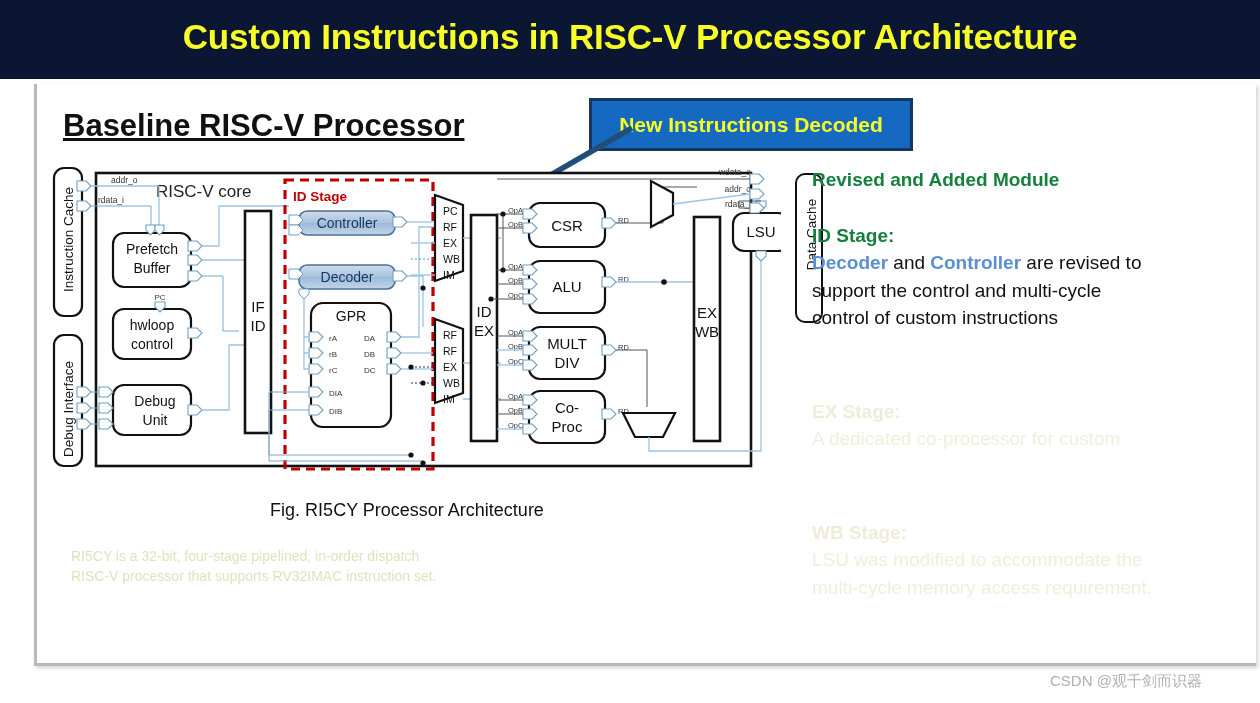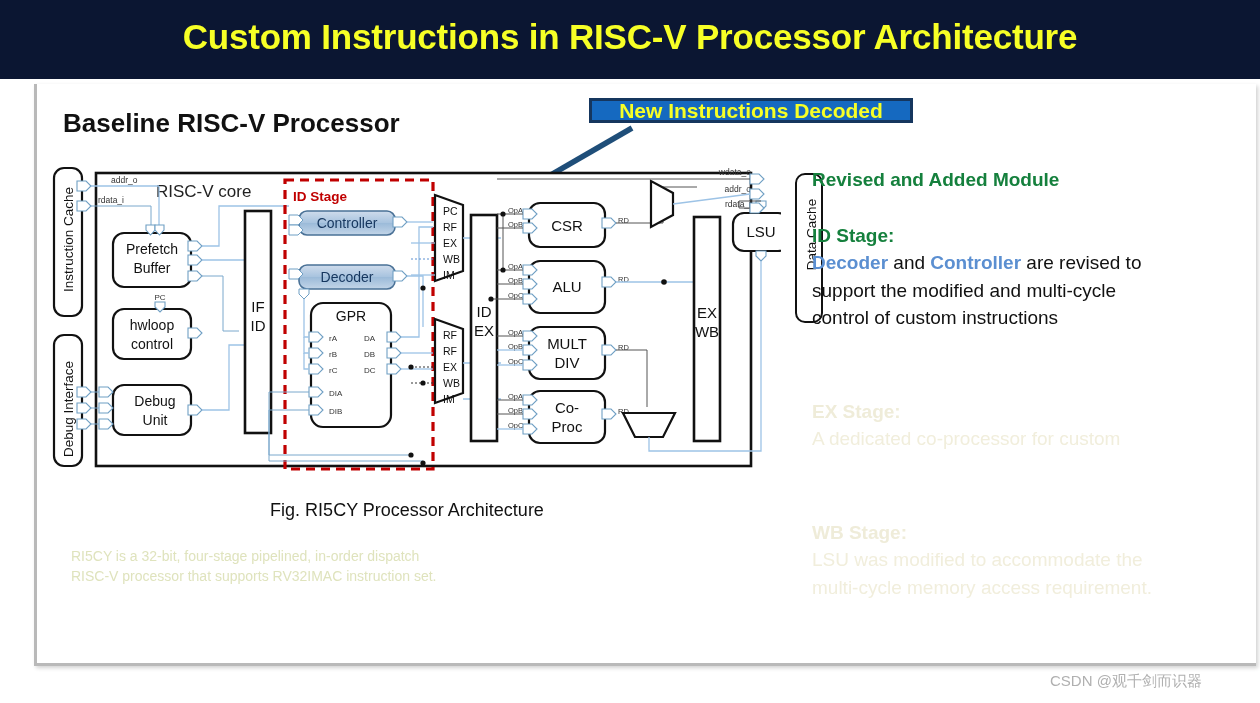--- a/index.html
+++ b/index.html
@@ -31,27 +31,28 @@
     position: absolute; left: 34px; top: 84px; width: 1222px; height: 582px;
     background: #ffffff;
     border-left: 3px solid #b9b9b9;
     border-bottom: 3px solid #b9b9b9;
     box-shadow: 2px 2px 4px rgba(0,0,0,0.18);
   }
 
   
   #section-heading {
     position: absolute; left: 26px; top: 24px;
-    font-size: 26px; font-weight: bold; color: #111111;
+    font-size: 31px; font-weight: bold; color: #111111;
     white-space: nowrap;
+    text-decoration: underline;
   }
 
   
   #callout {
-    position: absolute; left: 552px; top: 14px; width: 324px; height: 25px;
+    position: absolute; left: 552px; top: 14px; width: 324px; height: 53px;
     background: #1569c0;
     border: 3px solid #15365e;
     display: flex; align-items: center; justify-content: center;
   }
   #callout-label {
     font-size: 21px; font-weight: bold; color: #f7ff26;
     white-space: nowrap;
   }
   #callout-arrow { position: absolute; left: 370px; top: 40px; width: 230px; height: 130px; }
 
@@ -413,21 +414,21 @@
       <div>RISC-V processor that supports RV32IMAC instruction set.</div>
     </div>
 
     <div id="right-panel">
       <div class="rp-head">Revised and Added Module</div>
       <div class="rp-gap"></div>
 
       <div>
         <div class="rp-head">ID Stage:</div>
         <div class="rp-body"><span class="rp-accent">Decoder</span><span> and </span><span class="rp-accent">Controller</span><span> are revised to</span></div>
-        <div class="rp-body">support the modified and multi-cycle</div>
+        <div class="rp-body">support the control and multi-cycle</div>
         <div class="rp-body">control of custom instructions</div>
       </div>
 
       <div class="rp-gap-sm"></div>
 
       <div class="faded">
         <div class="rp-head">EX Stage:</div>
         <div class="rp-body">A dedicated co-processor for custom</div>
       </div>
 

